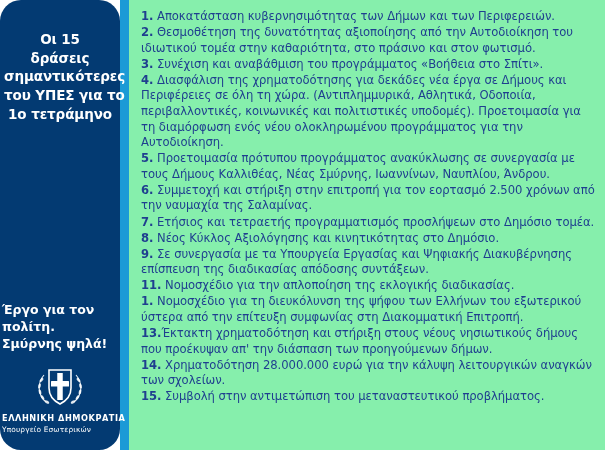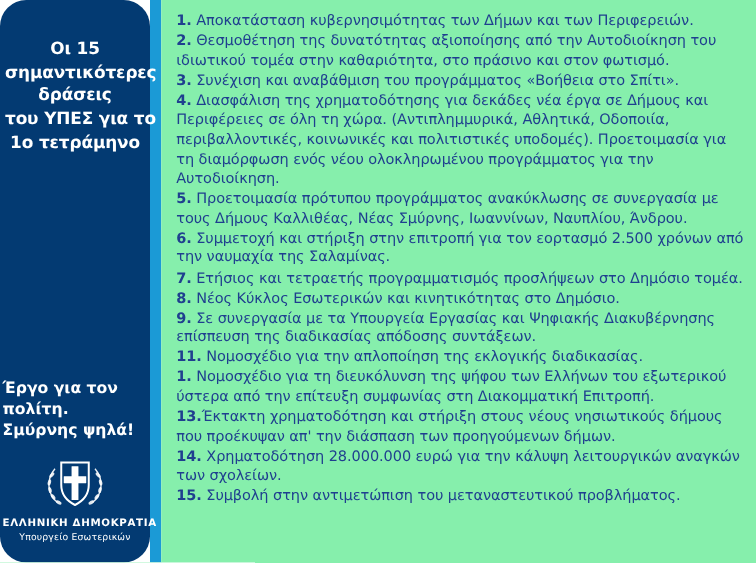--- a/index.html
+++ b/index.html
@@ -74,21 +74,20 @@
     align-items: center;
     margin-bottom: 16px;
   }
   .emblem {
     width: 52px;
     height: 46px;
     display: block;
   }
   .emblem-text {
     margin-top: 5px;
-    text-align: center;
     color: #ffffff;
     width: 116px;
   }
   .emblem-title {
     font-size: 8.2px;
     font-weight: bold;
     letter-spacing: 0.55px;
     line-height: 1.1;
     white-space: nowrap;
   }
@@ -137,22 +136,22 @@
 </style>
 </head>
 <body>
 
 <div class="poster">
 
   <aside class="sidebar">
 
     <div class="sidebar-heading">
       <span class="line">Οι 15</span>
+      <span class="line">δράσεις</span>
       <span class="line">σημαντικότερες</span>
-      <span class="line">δράσεις</span>
       <span class="line">του ΥΠΕΣ για το</span>
       <span class="line">1ο τετράμηνο</span>
     </div>
 
     <div class="sidebar-spacer"></div>
 
     <div class="sidebar-tagline">
       <span class="line">Έργο για τον</span>
       <span class="line">πολίτη.</span>
       <span class="line">Σμύρνης ψηλά!</span>
@@ -196,21 +195,21 @@
 
   <main class="content">
     <ul class="items">
       <li class="item"><span class="item-num">1.</span><span> Αποκατάσταση κυβερνησιμότητας των Δήμων και των Περιφερειών.</span></li>
       <li class="item"><span class="item-num">2.</span><span> Θεσμοθέτηση της δυνατότητας αξιοποίησης από την Αυτοδιοίκηση του ιδιωτικού τομέα στην καθαριότητα, στο πράσινο και στον φωτισμό.</span></li>
       <li class="item"><span class="item-num">3.</span><span> Συνέχιση και αναβάθμιση του προγράμματος «Βοήθεια στο Σπίτι».</span></li>
       <li class="item"><span class="item-num">4.</span><span> Διασφάλιση της χρηματοδότησης για δεκάδες νέα έργα σε Δήμους και Περιφέρειες σε όλη τη χώρα. (Αντιπλημμυρικά, Αθλητικά, Οδοποιία, περιβαλλοντικές, κοινωνικές και πολιτιστικές υποδομές). Προετοιμασία για τη διαμόρφωση ενός νέου ολοκληρωμένου προγράμματος για την Αυτοδιοίκηση.</span></li>
       <li class="item"><span class="item-num">5.</span><span> Προετοιμασία πρότυπου προγράμματος ανακύκλωσης σε συνεργασία με τους Δήμους Καλλιθέας, Νέας Σμύρνης, Ιωαννίνων, Ναυπλίου, Άνδρου.</span></li>
       <li class="item"><span class="item-num">6.</span><span> Συμμετοχή και στήριξη στην επιτροπή για τον εορτασμό 2.500 χρόνων από την ναυμαχία της Σαλαμίνας.</span></li>
       <li class="item"><span class="item-num">7.</span><span> Ετήσιος και τετραετής προγραμματισμός προσλήψεων στο Δημόσιο τομέα.</span></li>
-      <li class="item"><span class="item-num">8.</span><span> Νέος Κύκλος Εσωτερικών  και κινητικότητας στο Δημόσιο.</span></li>
+      <li class="item"><span class="item-num">8.</span><span> Νέος Κύκλος Αξιολόγησης  και κινητικότητας στο Δημόσιο.</span></li>
       <li class="item"><span class="item-num">9.</span><span> Σε συνεργασία με τα Υπουργεία Εργασίας και Ψηφιακής Διακυβέρνησης επίσπευση της διαδικασίας απόδοσης  συντάξεων.</span></li>
       <li class="item"><span class="item-num">11.</span><span> Νομοσχέδιο για την απλοποίηση της εκλογικής διαδικασίας.</span></li>
       <li class="item"><span class="item-num">1.</span><span> Νομοσχέδιο για τη διευκόλυνση της ψήφου των Ελλήνων του εξωτερικού ύστερα από την επίτευξη συμφωνίας στη Διακομματική Επιτροπή.</span></li>
       <li class="item"><span class="item-num">13.</span><span>Έκτακτη χρηματοδότηση και στήριξη στους νέους νησιωτικούς δήμους που προέκυψαν απ' την διάσπαση των προηγούμενων δήμων.</span></li>
       <li class="item"><span class="item-num">14.</span><span> Χρηματοδότηση 28.000.000 ευρώ για την κάλυψη λειτουργικών αναγκών των σχολείων.</span></li>
       <li class="item"><span class="item-num">15.</span><span> Συμβολή στην αντιμετώπιση του μεταναστευτικού προβλήματος.</span></li>
     </ul>
   </main>
 </div>
 

